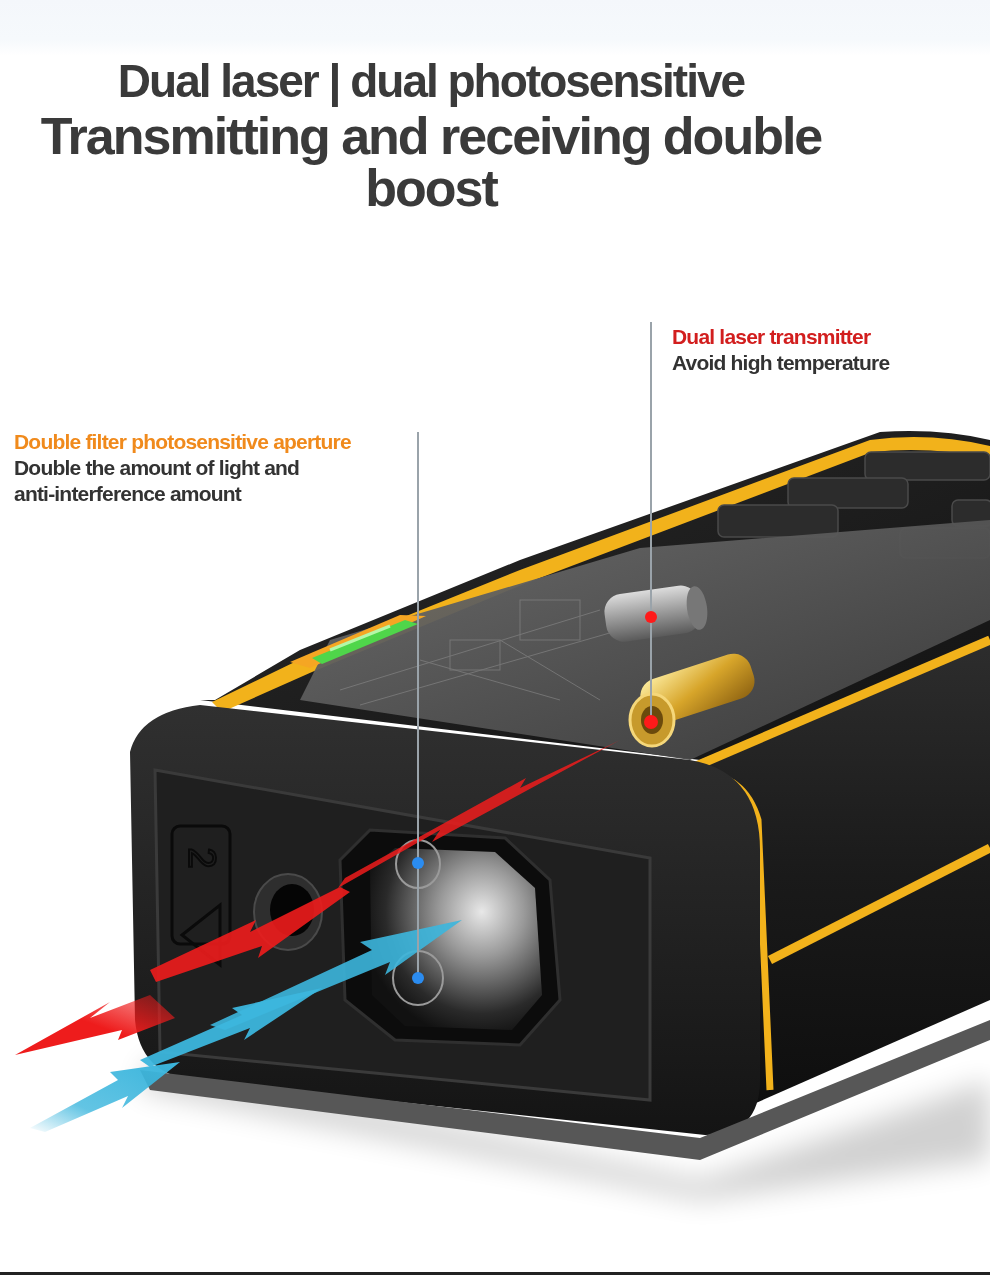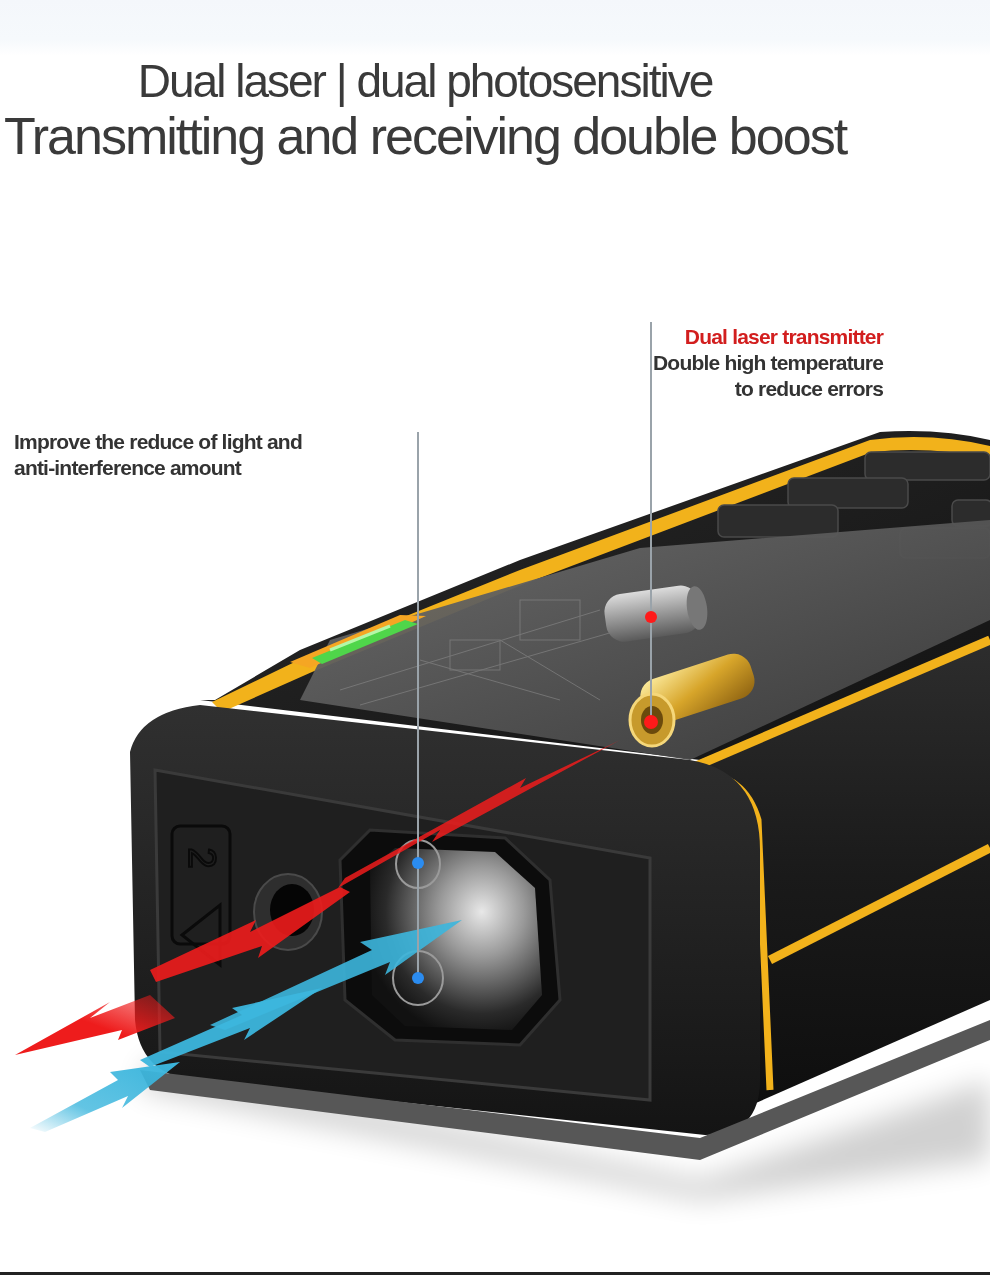--- a/index.html
+++ b/index.html
@@ -1,27 +1,27 @@
 <!DOCTYPE html>
 <html><head>
 <meta charset="utf-8">
 <style>
   * { margin:0; padding:0; box-sizing:border-box; }
   html, body { width:990px; height:1275px; background:#ffffff; overflow:hidden; }
   body { position:relative; font-family:"Liberation Sans", sans-serif; }
   .topband { position:absolute; left:0; top:0; width:990px; height:56px;
     background:linear-gradient(#f4f7fb, #f6f9fc 70%, #ffffff); }
-  .headline { position:absolute; left:0; width:850px; text-align:center;
-    font-weight:normal; color:#3a3a3a; letter-spacing:-2px; line-height:1; }
+  .headline { position:absolute; left:6px; width:850px; text-align:center;
+    font-weight:bold; color:#3a3a3a; letter-spacing:-2px; line-height:1; }
   .h1 { top:58px; font-size:46px; }
   .h2 { top:110px; font-size:52px; }
   .callout { position:absolute; font-weight:bold; letter-spacing:-0.8px; line-height:26px; font-size:21px; }
   .callout .t { display:block; }
   .callout .d { display:block; color:#333333; }
-  .c-right { left:653px; top:324px;text-align:right; }
+  .c-right { left:672px; top:324px; }
   .c-right .t { color:#d21e1e; }
   .c-left { left:14px; top:429px; }
   .c-left .t { color:#f08a1c; }
   svg.device { position:absolute; left:0; top:0; }
   .bottombar { position:absolute; left:0; top:1272px; width:990px; height:3px; background:#222; }
 </style>
 </head>
 <body>
 
 <div class="topband"></div>
@@ -166,22 +166,22 @@
   <line x1="418" y1="432" x2="418" y2="980" stroke="#9aa3aa" stroke-width="2"></line>
 
   <circle cx="651" cy="617" r="6" fill="#ff1a1a"></circle>
   <circle cx="651" cy="722" r="7" fill="#ff1a1a"></circle>
   <circle cx="418" cy="863" r="6" fill="#2b8cf0"></circle>
   <circle cx="418" cy="978" r="6" fill="#2b8cf0"></circle>
 </svg>
 
 <div class="callout c-right">
   <span class="t">Dual laser transmitter</span>
-  <span class="d">Double high temperature</span>
-  <span class="d">to reduce errors</span>
+  <span class="d">Avoid high temperature</span>
 </div>
 
 <div class="callout c-left">
-  <span class="d">Improve the reduce of light and</span>
+  <span class="t">Double filter photosensitive aperture</span>
+  <span class="d">Double the amount of light and</span>
   <span class="d">anti-interference amount</span>
 </div>
 
 <div class="bottombar"></div>
 
 </body></html>

